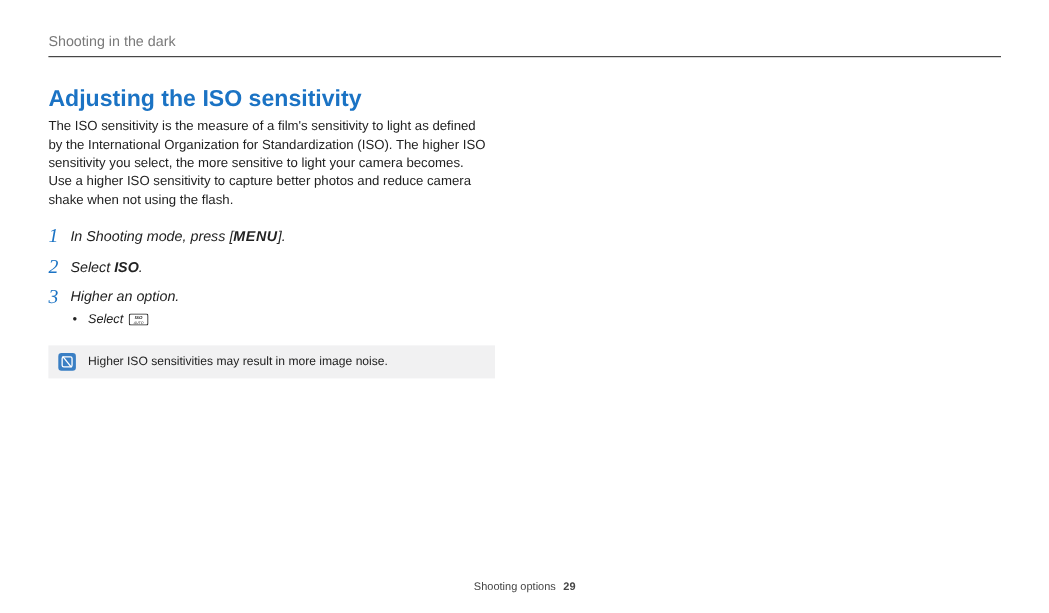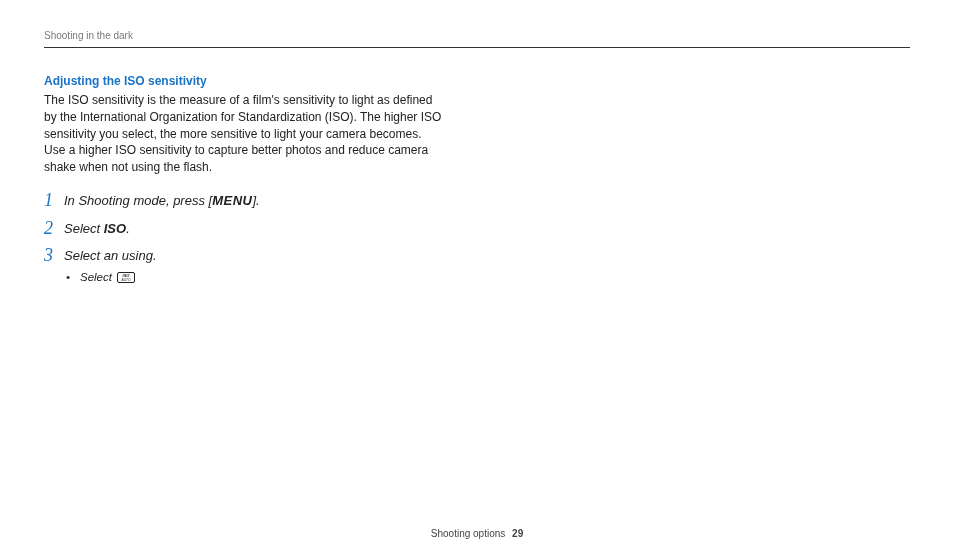--- a/index.html
+++ b/index.html
@@ -12,35 +12,35 @@
     color: #222;
     position: relative;
   }
   .page {
     position: absolute;
     left: 44px;
     top: 30px;
     width: 866px;
   }
   .header-title {
-    font-size: 10px;
+    font-size: 13px;
     color: #7a7a7a;
     font-weight: 400;
     margin-bottom: 6px;
   }
   .hr {
     border: 0;
     border-top: 1px solid #333;
     margin: 0 0 26px 0;
   }
   .content {
     width: 415px;
   }
   .section-title {
-    font-size: 12px;
+    font-size: 21px;
     color: #1b73c4;
     font-weight: 700;
     margin: 16px 0 4px 0;
   }
   .intro {
     font-size: 12px;
     line-height: 1.4;
     color: #222;
     margin: 0 13px 14px 0;
   }
@@ -158,40 +158,50 @@
       <li>
         <span class="step-num">2</span>
         <span class="step-body">
           <span>Select </span><strong>ISO</strong><span>.</span>
         </span>
       </li>
 
       <li>
         <span class="step-num">3</span>
         <span class="step-body">
-          <span>Select an using.</span>
+          <span>Higher an option.</span>
           <ul class="substeps">
             <li>
               <span class="bullet-dot">•</span>
               <span class="sub-text">
                 <span>Select </span><span class="inline-icon">
                   <svg width="18" height="11" viewBox="0 0 18 11">
                     <rect x="0.5" y="0.5" width="17" height="10" rx="1.5" fill="none" stroke="#222" stroke-width="1"></rect>
                     <text x="9" y="5" font-size="4" text-anchor="middle" fill="#222" font-family="Arial" font-weight="bold">ISO</text>
                     <text x="9" y="9.2" font-size="3.2" text-anchor="middle" fill="#222" font-family="Arial">AUTO</text>
                   </svg>
                 </span>
               </span>
             </li>
           </ul>
         </span>
       </li>
 
     </ol>
 
+    <div class="note-box">
+      <span class="note-icon">
+        <svg width="18" height="18" viewBox="0 0 18 18">
+          <rect x="1" y="1" width="16" height="16" rx="3" fill="#3a7fc4"></rect>
+          <rect x="4.5" y="4.5" width="9" height="9" rx="1.5" fill="none" stroke="#ffffff" stroke-width="1.2"></rect>
+          <line x1="5" y1="4" x2="13" y2="14" stroke="#ffffff" stroke-width="1.2"></line>
+        </svg>
+      </span>
+      <span class="note-text">Higher ISO sensitivities may result in more image noise.</span>
+    </div>
 
   </div>
 </div>
 
 <div class="footer">
   <span>Shooting options</span>
   <span class="pg">29</span>
 </div>
 
 </body></html>

